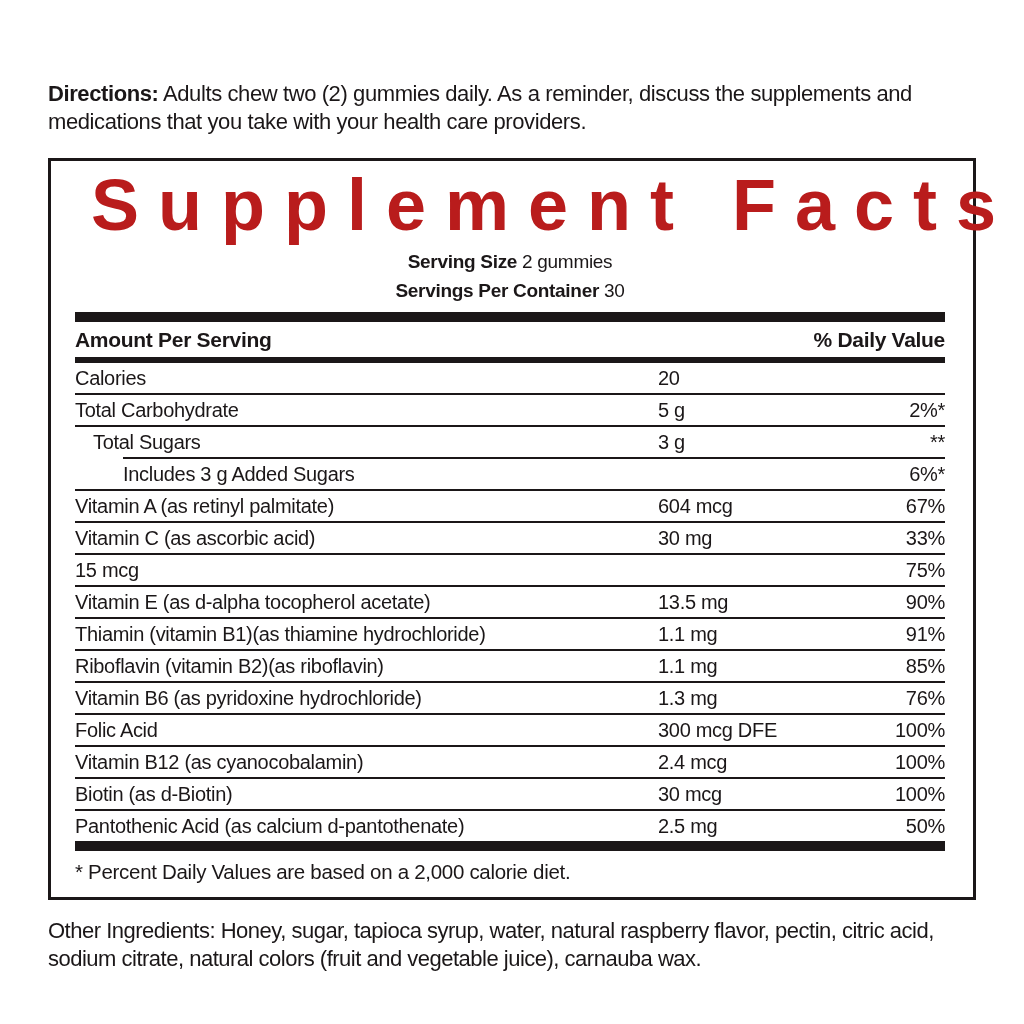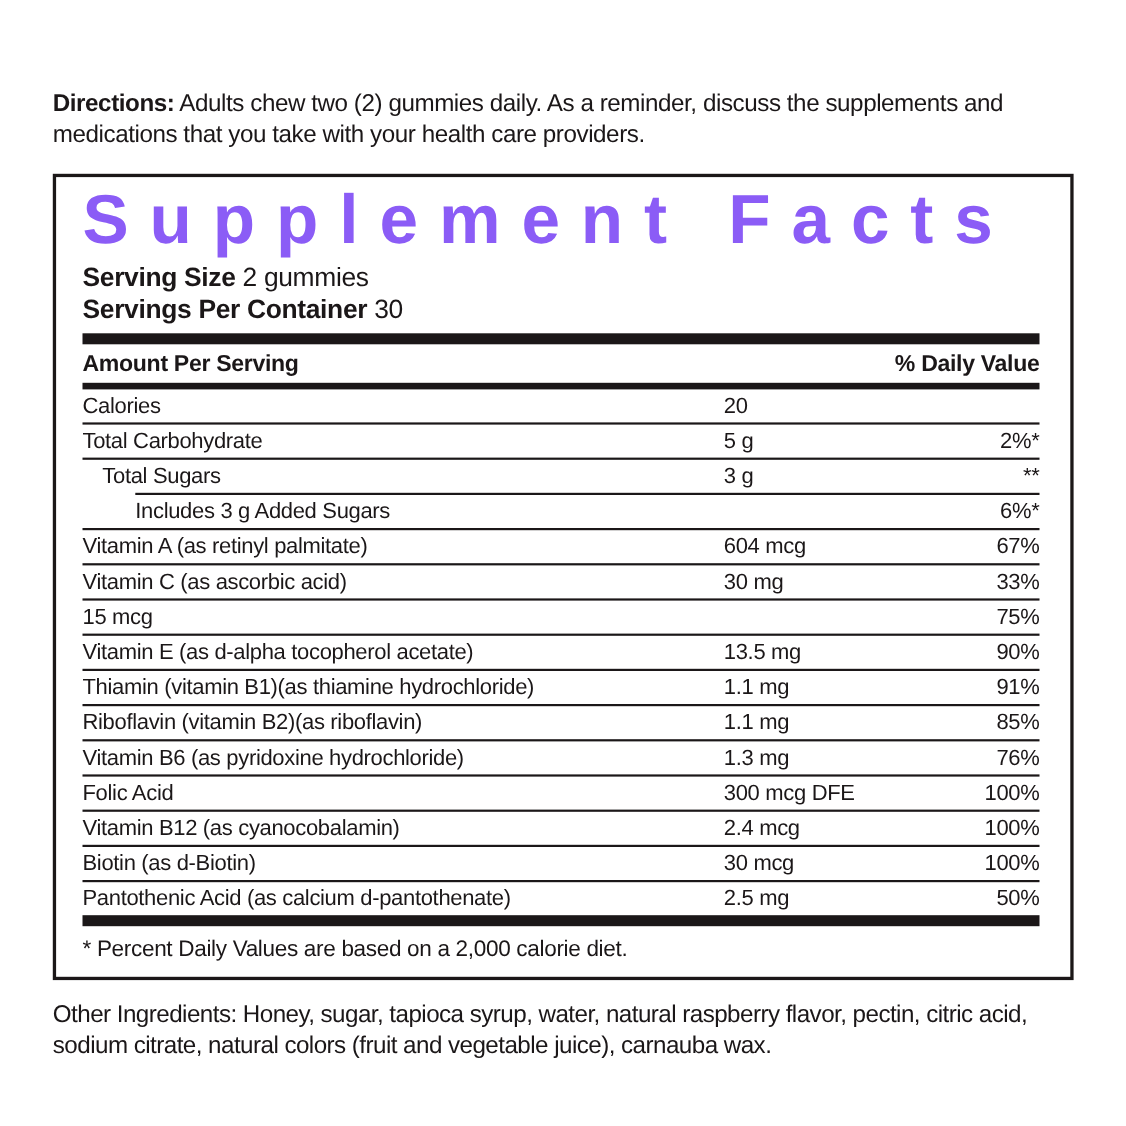--- a/index.html
+++ b/index.html
@@ -33,32 +33,33 @@
   
   .panel {
     box-sizing: border-box;
     margin-top: 21px;
     width: 928px;
     border: 3px solid #1b1718;
     padding: 6px 28px 12px 24px;
     background: #ffffff;
   }
   .sf-title {
-    margin: 2px 0 6px 0;
-    font-size: 63px;
+    margin: 2px 0 6px 16px;
+    font-size: 72px;
     font-weight: bold;
     letter-spacing: 19px;
     white-space: nowrap;
     line-height: 1.0;
-    color: #8b5cf6;
+    color: #b91c1c;
   }
   .serving-line {
-    font-size: 24px;
+    font-size: 19px;
     line-height: 29px;
     letter-spacing: -0.3px;
+    text-align: center;
   }
   .serving-line .lbl { font-weight: bold; }
 
   .bar-thick {
     height: 10px;
     background: #1b1718;
     margin-top: 7px;
   }
   .bar-medium {
     height: 6px;

